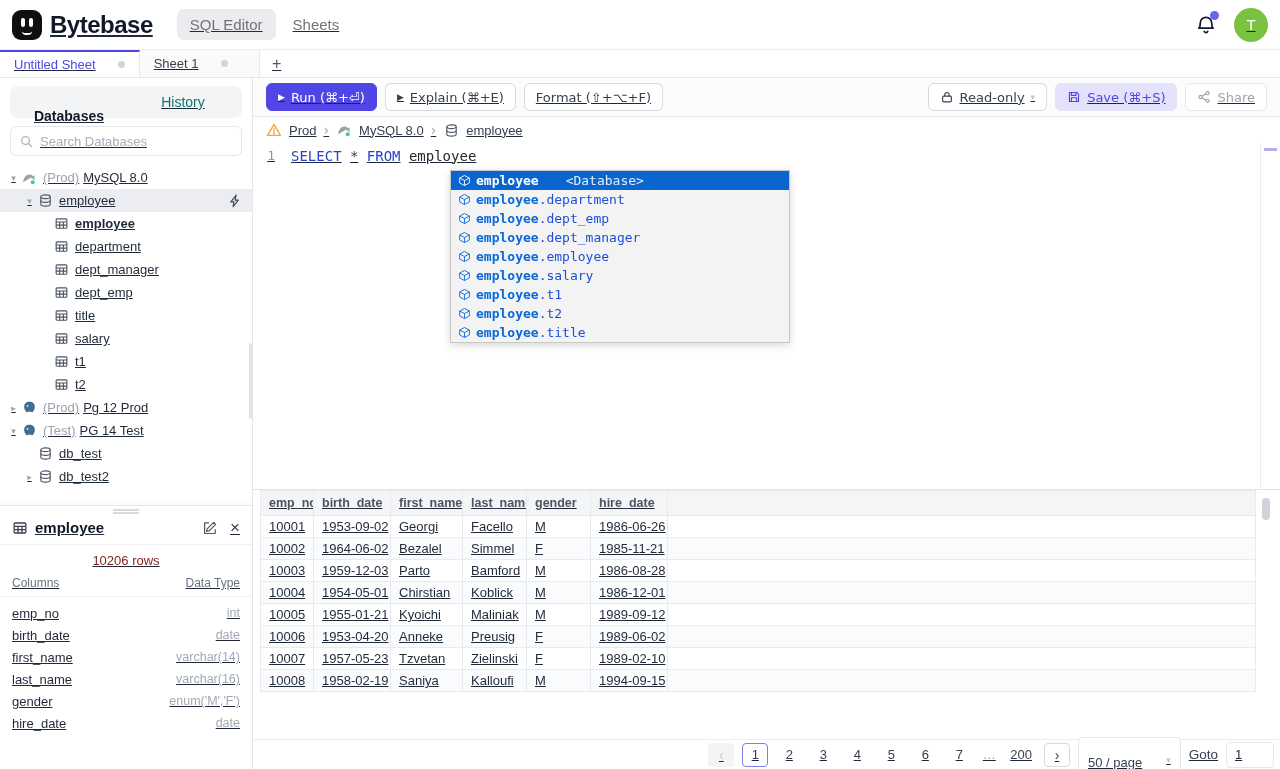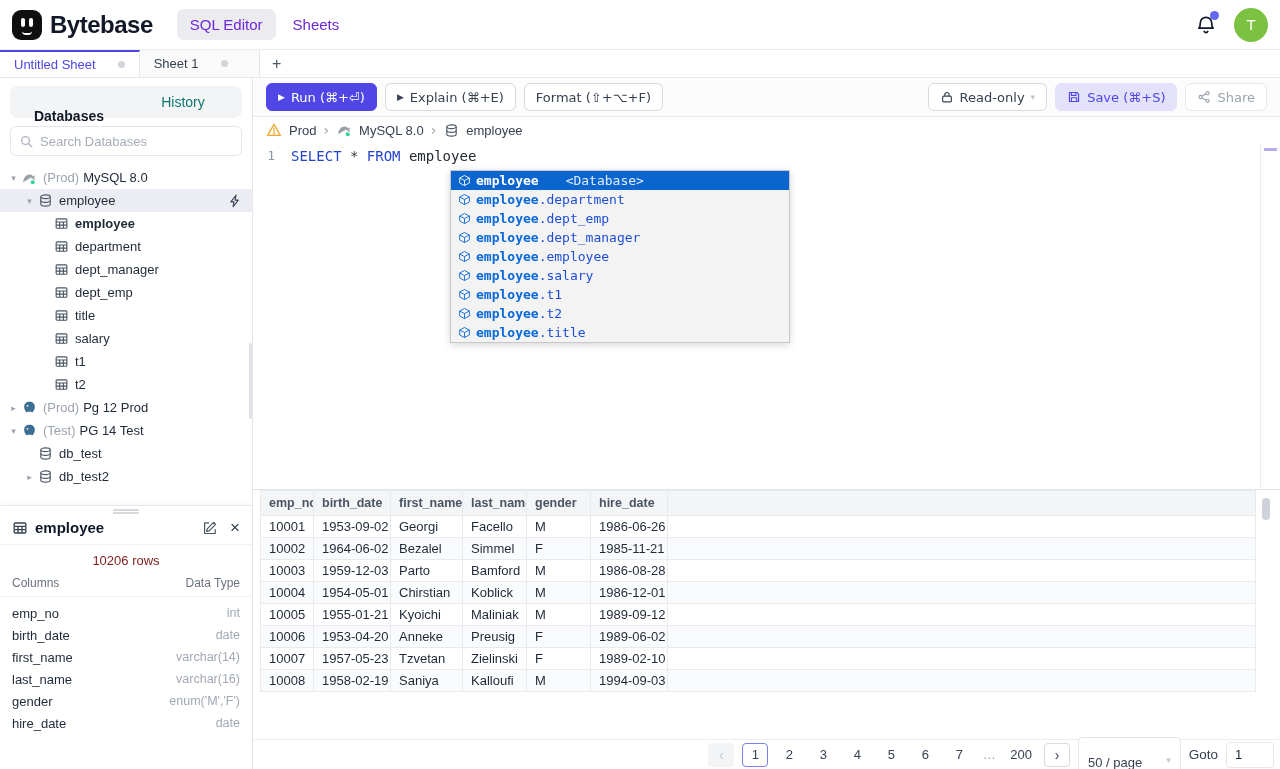--- a/index.html
+++ b/index.html
@@ -1,31 +1,31 @@
 <!DOCTYPE html>
 <html><head>
 <meta charset="utf-8">
 <style>
   * { box-sizing: border-box; margin: 0; padding: 0; }
   html,body { width:1280px; height:769px; overflow:hidden; }
   body { font-family:"Liberation Sans","DejaVu Sans",sans-serif; color:#1f2937; background:#fff; }
   .sym { font-family:"DejaVu Sans",sans-serif; }
   .mono { font-family:"DejaVu Sans Mono",monospace; }
-  .app { width:1280px; height:769px; display:flex; flex-direction:column; }
+  .app { width:1280px; height:769px; display:flex; flex-direction:column;text-decoration:underline; }
 
   
   .header { height:50px; display:flex; align-items:center; padding:0 12px; border-bottom:1px solid #eceef1; background:#fff; flex:0 0 auto; }
   .logo { display:flex; align-items:center; gap:8px; }
   .logo-mark { width:30px; height:30px; border-radius:9px; background:#0f0f0f; position:relative; }
   .logo-mark i { position:absolute; top:8px; width:4px; height:9px; border-radius:2px; background:#fff; }
   .logo-mark i.l { left:9px; } .logo-mark i.r { left:17px; }
   .logo-mark u { position:absolute; left:10px; bottom:5px; width:10px; height:4px; border-bottom:2px solid #fff; border-radius:0 0 6px 6px; }
   .logo-text { font-size:24px; font-weight:800; color:#111827; letter-spacing:-0.5px; }
   .top-nav { display:flex; align-items:center; gap:4px; margin-left:24px; }
-  .nav-item { font-size:15px; color:#6d28d9; padding:7px 13px; border-radius:7px; cursor:pointer; }
+  .nav-item { font-size:15px; color:#737373; padding:7px 13px; border-radius:7px; cursor:pointer; }
   .nav-item.active { background:#ececf0; }
   .header-right { margin-left:auto; display:flex; align-items:center; gap:16px; }
   .bell-wrap { position:relative; width:24px; height:24px; }
   .badge-dot { position:absolute; top:-2px; right:-1px; width:9px; height:9px; border-radius:50%; background:#6366f1; }
   .avatar { width:34px; height:34px; border-radius:50%; background:#7cc242; color:#fff; font-size:15px; display:flex; align-items:center; justify-content:center; }
 
   
   .sheet-tabs { height:28px; display:flex; align-items:stretch; border-bottom:1px solid #e5e7eb; background:#fff; flex:0 0 auto; }
   .sheet-tab { display:flex; align-items:center; gap:8px; padding:0 14px; font-size:13px; color:#374151; border-right:1px solid #e5e7eb; background:#fafafa; min-width:120px; cursor:pointer; }
   .sheet-tab .dot { width:7px; height:7px; border-radius:50%; background:#d1d5db; margin-left:14px; }
@@ -651,21 +651,21 @@
                   <td>F</td>
                   <td>1989-02-10</td>
                   <td></td>
                 </tr>
                 <tr>
                   <td>10008</td>
                   <td>1958-02-19</td>
                   <td>Saniya</td>
                   <td>Kalloufi</td>
                   <td>M</td>
-                  <td>1994-09-03</td>
+                  <td>1994-09-15</td>
                   <td></td>
                 </tr>
               </tbody>
           </table>
           <div class="grid-scroll-thumb"></div>
         </div>
         <div class="pagination">
           <span class="pg-btn pg-prev">‹</span>
           <span style="display:inline-flex; align-items:center; gap:8px;">
               <span class="pg-btn pg-page active">1</span>

